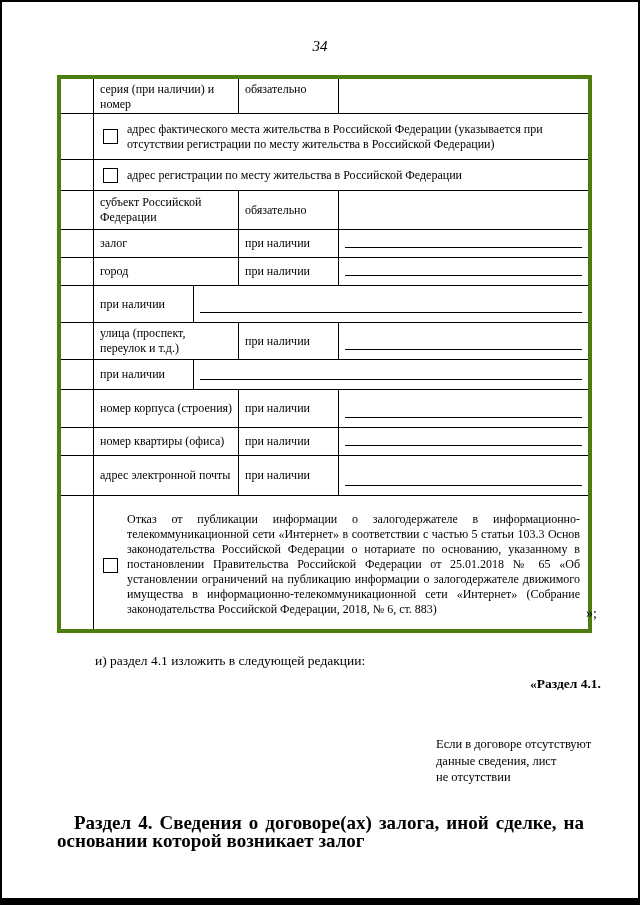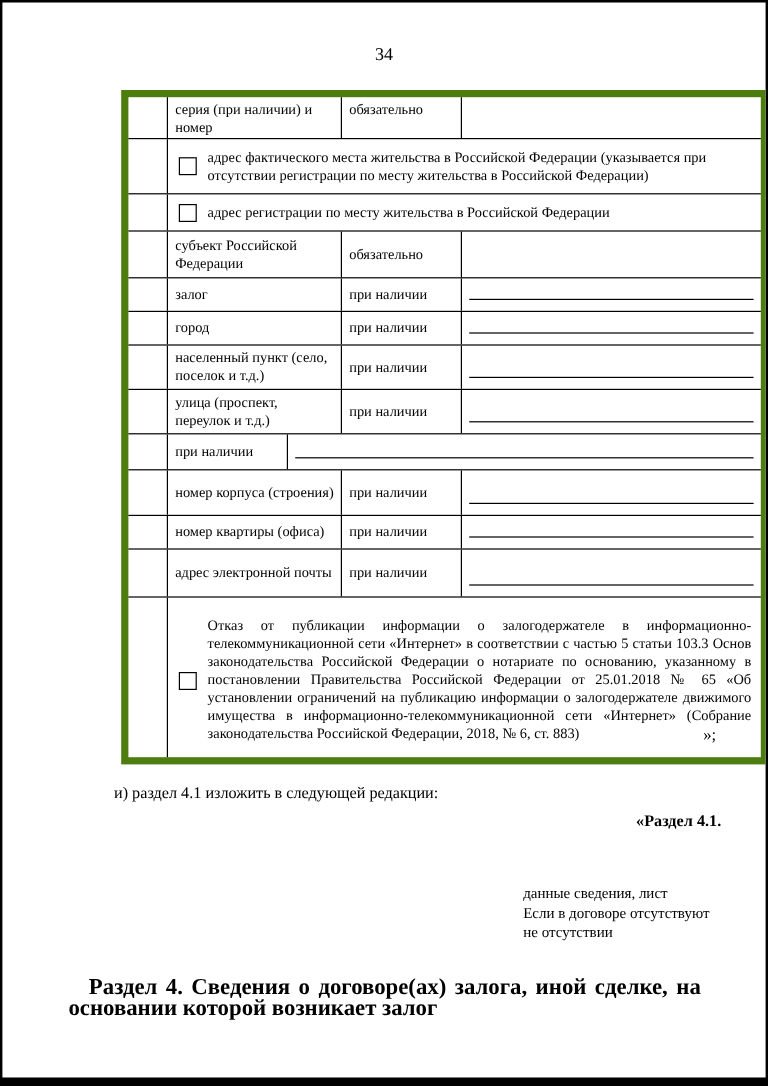--- a/index.html
+++ b/index.html
@@ -5,24 +5,24 @@
   html,body{margin:0;padding:0;}
   body{width:640px;height:905px;background:#ffffff;}
   .page{
     position:relative;width:640px;height:905px;box-sizing:border-box;
     background:#ffffff;color:#000;
     border-top:2px solid #000;border-left:2px solid #000;
     border-right:2px solid #000;border-bottom:7px solid #000;
     font-family:"Liberation Serif", serif;
     overflow:hidden;
   }
-  .page-number{position:absolute;top:36px;left:0;width:100%;text-align:center;font-size:15px;}
+  .page-number{position:absolute;top:36px;left:0;width:100%;text-align:center;font-size:15px;font-style:italic;}
 
   
-  .doc-table{position:absolute;left:55px;top:73px;width:527px;border:6px solid #4d7c0f;font-size:12px;line-height:1.25;margin-left:44px;}
+  .doc-table{position:absolute;left:55px;top:73px;width:527px;border:4px solid #4d7c0f;font-size:12px;line-height:1.25;}
   .trow{display:flex;border-bottom:1px solid #000;box-sizing:border-box;}
   .trow:last-child{border-bottom:none;}
   .c{box-sizing:border-box;}
   .c1{width:33px;flex:none;border-right:1px solid #000;}
   .c2{width:145px;flex:none;border-right:1px solid #000;padding:2px 4px 2px 6px;display:flex;align-items:center;}
   .c3{width:100px;flex:none;border-right:1px solid #000;padding:2px 4px 2px 6px;display:flex;align-items:center;}
   .c4{flex:1;position:relative;}
   .vtop .c2,.vtop .c3{align-items:flex-start;padding-top:3px;}
   .cm{flex:1;display:flex;align-items:center;padding:2px 8px 2px 9px;}
   .cm.top{align-items:center;padding-top:5px;}
@@ -106,23 +106,20 @@
       <div class="c c3">
           <span>при наличии</span>
         </div>
       <div class="c c4">
           <div class="fill-line"></div>
         </div>
     </div>
 
     <div class="trow" style="height:37px">
       <div class="c c1"></div>
-      <div class="c c2">
-          <span>населенный пункт (село, поселок и т.д.)</span>
-        </div>
       <div class="c c3">
           <span>при наличии</span>
         </div>
       <div class="c c4">
           <div class="fill-line"></div>
         </div>
     </div>
 
     <div class="trow" style="height:37px">
       <div class="c c1"></div>
@@ -196,20 +193,20 @@
 
   </div>
 
   <div class="closing-mark">»;</div>
 
   <div class="amendment">и) раздел 4.1 изложить в следующей редакции:</div>
 
   <div class="section-quote">«Раздел 4.1.</div>
 
   <div class="note">
+    <div>Если в договоре отсутствуют</div>
     <div>данные сведения, лист</div>
-    <div>Если в договоре отсутствуют</div>
     <div>не отсутствии</div>
   </div>
 
   <div class="section-title">Раздел 4. Сведения о договоре(ах) залога, иной сделке, на основании которой возникает залог</div>
 
 </div>
 
 </body></html>

